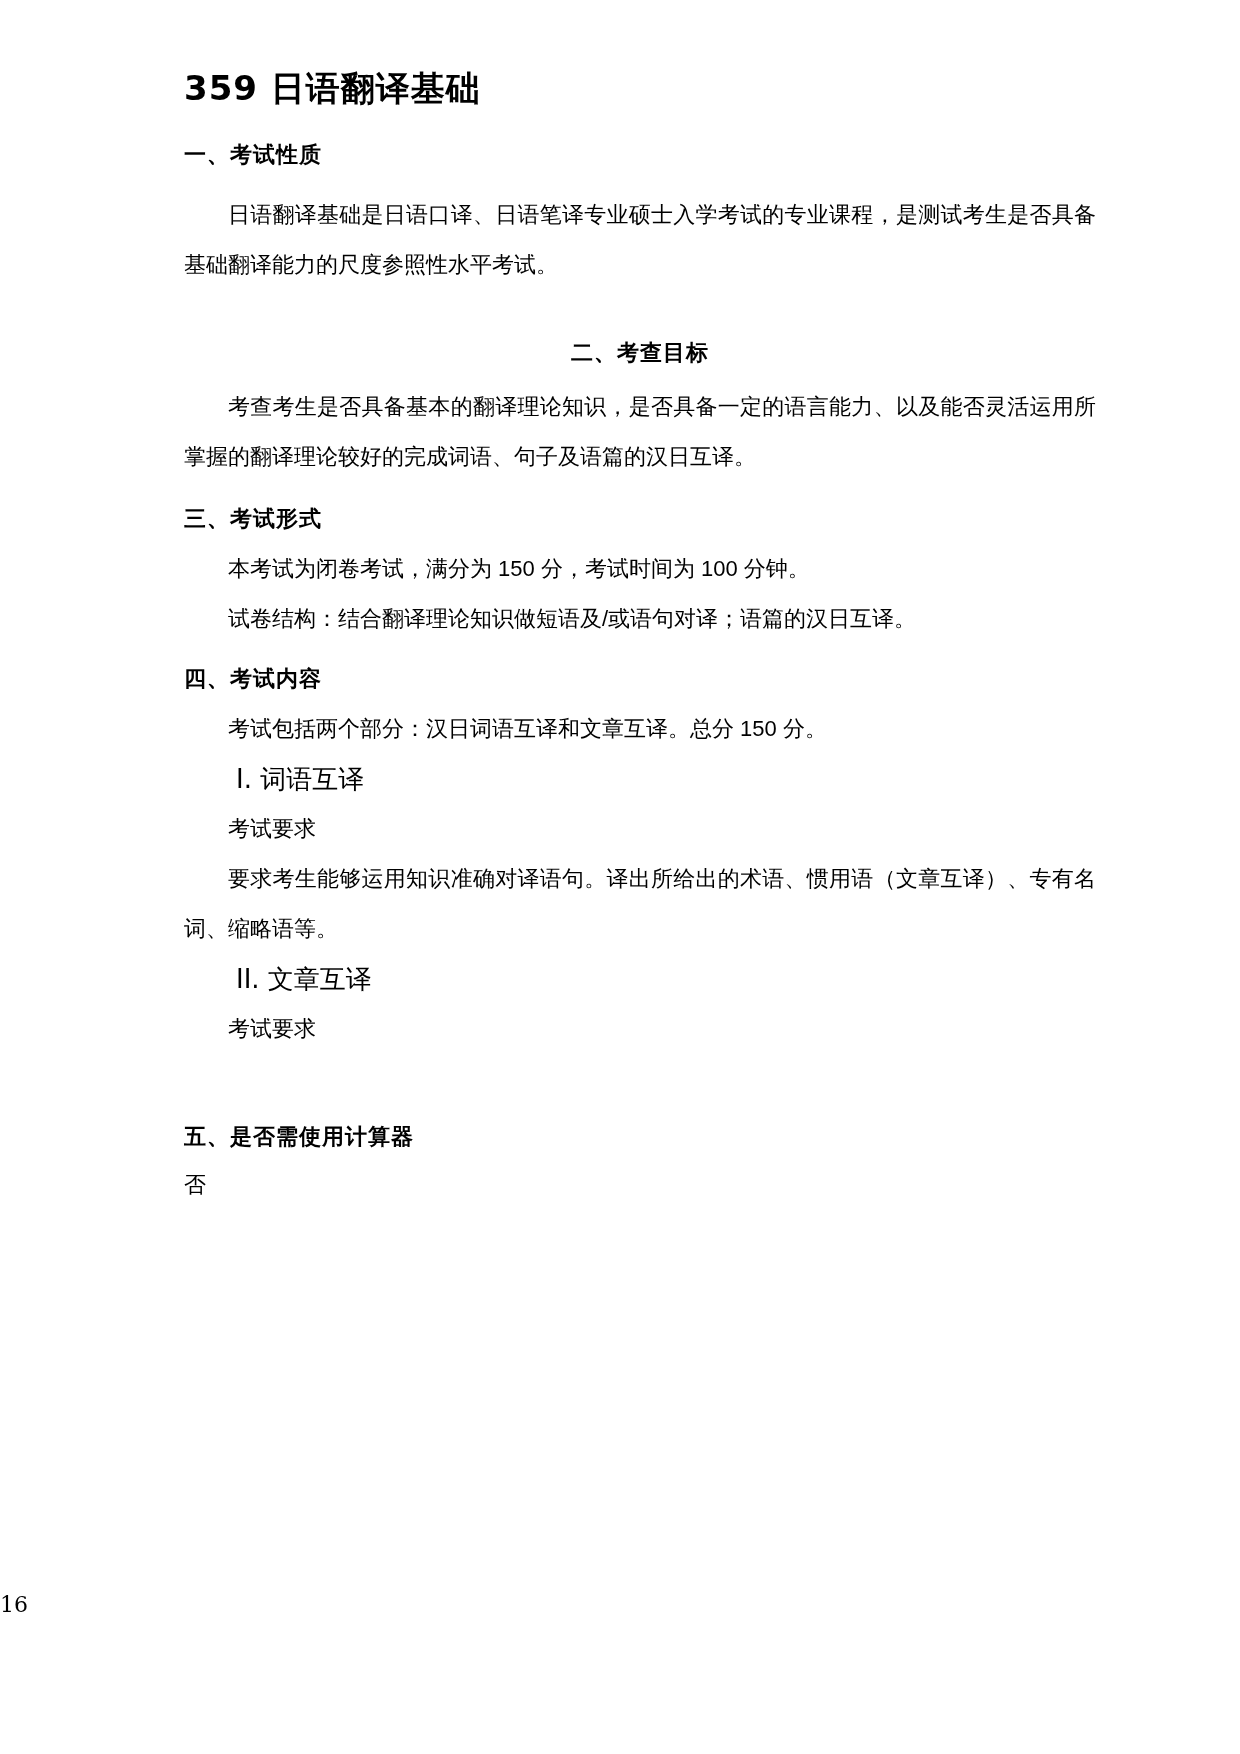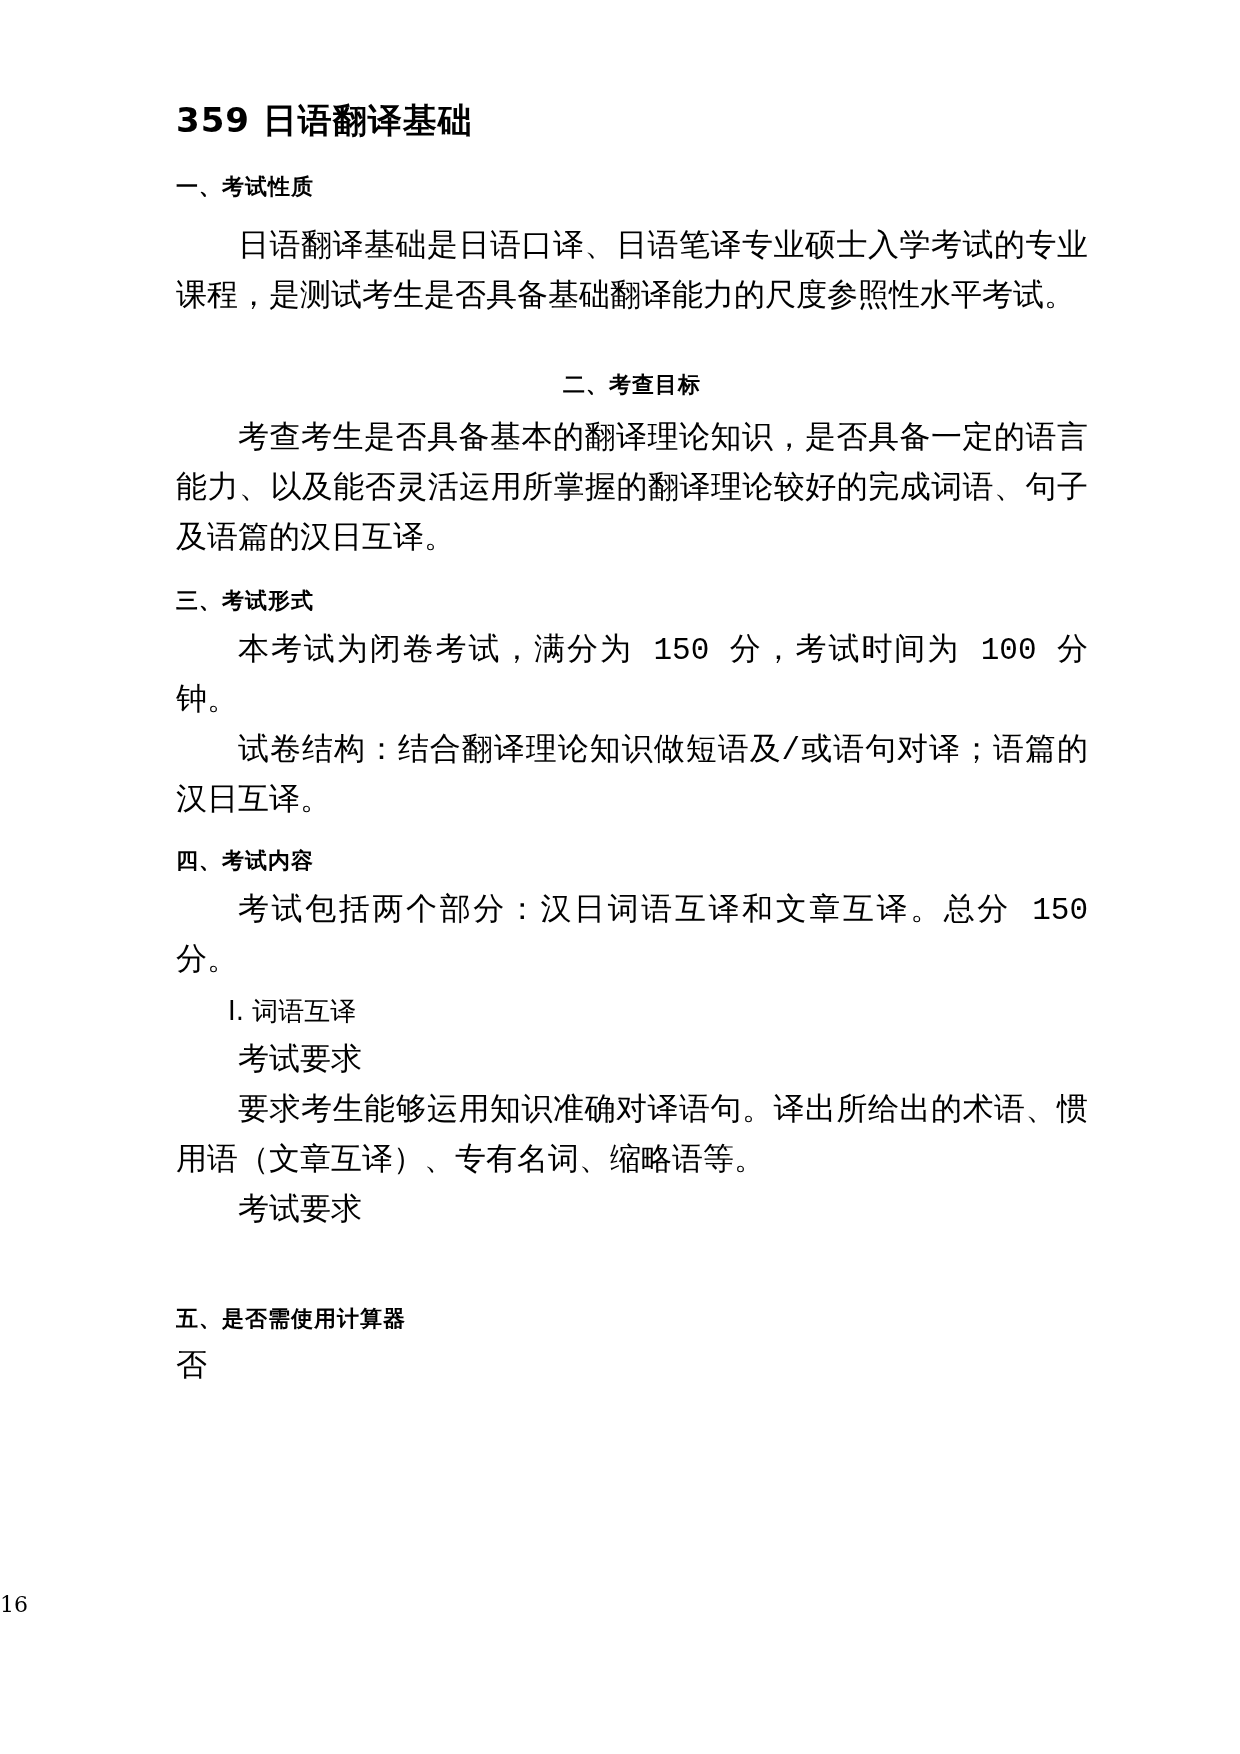--- a/index.html
+++ b/index.html
@@ -11,44 +11,44 @@
     position: relative;
     width: 1240px;
     height: 1754px;
     background: #ffffff;
     color: #000000;
     overflow: hidden;
   }
   .content {
     position: absolute;
     top: 0;
-    left: 176px;
+    left: 184px;
     width: 912px;
-    padding-top: 100px;
+    padding-top: 68px;
   }
   .doc-title {
     margin: 0;
     font-family: "DejaVu Sans", "Liberation Sans", sans-serif;
     font-weight: bold;
     font-size: 34px;
     line-height: 40px;
     letter-spacing: 1px;
   }
   .sec-heading {
     margin: 0;
     font-family: "DejaVu Sans", "Liberation Sans", sans-serif;
     font-weight: bold;
     font-size: 22px;
     line-height: 38px;
     letter-spacing: 1px;
   }
   .body-text {
     margin: 0;
-    font-family: Liberation Mono, monospace;
-    font-size: 31px;
+    font-family: Liberation Sans, sans-serif;
+    font-size: 22px;
     line-height: 50px;
     text-align: justify;
   }
   .indent { text-indent: 2em; }
   .subhead {
     margin: 0;
     font-family: "DejaVu Sans", "Liberation Sans", sans-serif;
     font-weight: normal;
     font-size: 26px;
     line-height: 50px;
@@ -91,20 +91,21 @@
     <p class="body-text indent mt-line">本考试为闭卷考试，满分为 150 分，考试时间为 100 分钟。</p>
     <p class="body-text indent">试卷结构：结合翻译理论知识做短语及/或语句对译；语篇的汉日互译。</p>
 
     <h2 class="sec-heading mt-sec4">四、考试内容</h2>
     <p class="body-text indent mt-line">考试包括两个部分：汉日词语互译和文章互译。总分 150 分。</p>
 
     <p class="subhead">I. 词语互译</p>
     <p class="body-text indent">考试要求</p>
     <p class="body-text indent">要求考生能够运用知识准确对译语句。译出所给出的术语、惯用语（文章互译）、专有名词、缩略语等。</p>
 
+    <p class="subhead">II. 文章互译</p>
     <p class="body-text indent">考试要求</p>
 
     <h2 class="sec-heading mt-sec5">五、是否需使用计算器</h2>
     <p class="body-text mt-ans">否</p>
 
   </div>
 
   <div class="page-number">16</div>
 </div>
 

